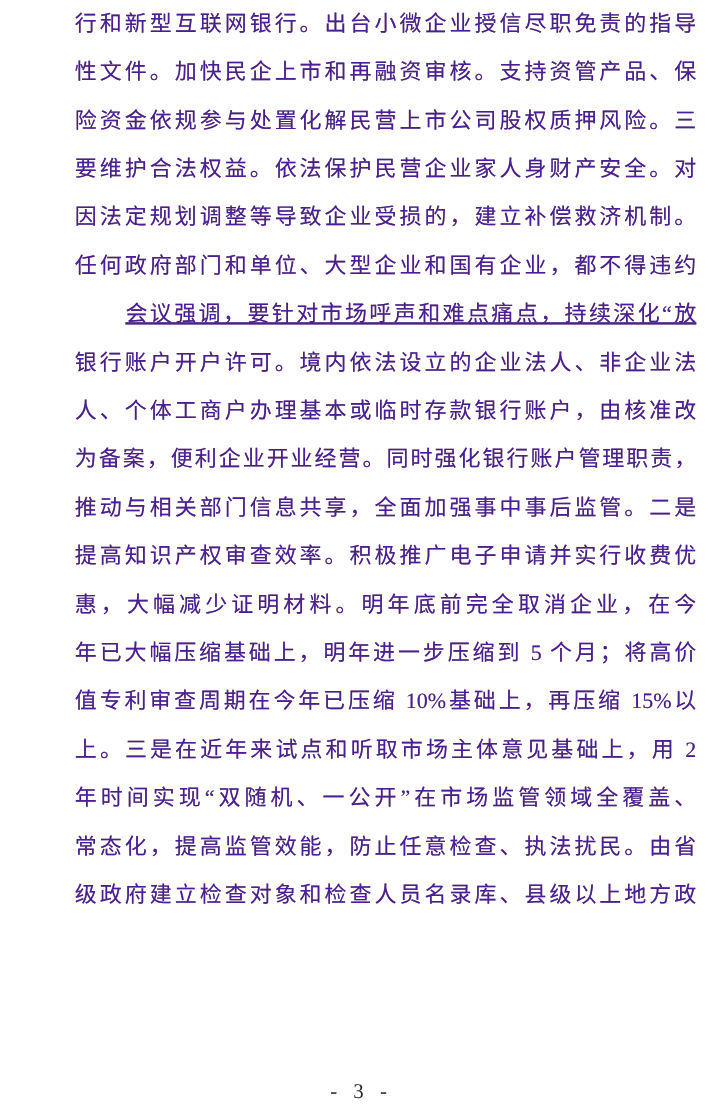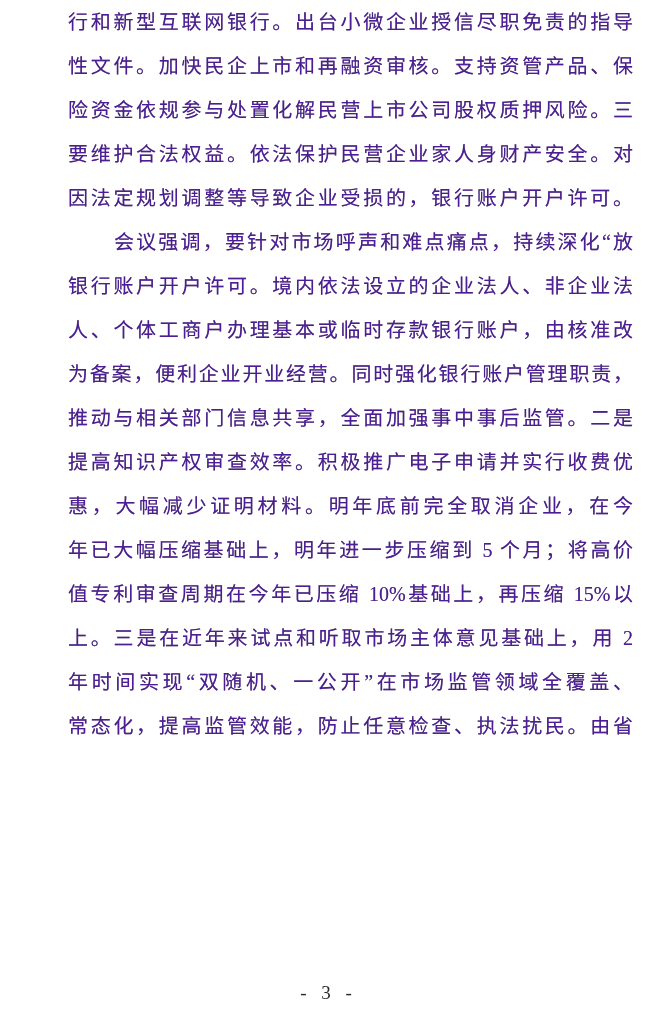--- a/index.html
+++ b/index.html
@@ -37,20 +37,21 @@
     
     text-shadow: 0 0 0.4px rgba(40,40,40,0.55);
     white-space: normal;
     margin-left: 35px;
   }
   .line.flush-left-last {
     text-align-last: left;
   }
   .line.first-indent {
     text-indent: 46px;
+    text-decoration: underline;
   }
   .footer {
     position: absolute;
     left: 0;
     bottom: 8px;
     width: 657px;
     text-align: center;
     font-size: 19px;
     line-height: 20px;
     letter-spacing: 5px;
@@ -60,31 +61,33 @@
 </head>
 <body>
 
 <div class="page">
   <div class="content" id="doc-content">
       <div class="para">
         <div class="line">行和新型互联网银行。出台小微企业授信尽职免责的指导</div>
         <div class="line">性文件。加快民企上市和再融资审核。支持资管产品、保</div>
         <div class="line">险资金依规参与处置化解民营上市公司股权质押风险。三</div>
         <div class="line">要维护合法权益。依法保护民营企业家人身财产安全。对</div>
-        <div class="line">因法定规划调整等导致企业受损的，银行账户开户许可。</div>
+        <div class="line">因法定规划调整等导致企业受损的，建立补偿救济机制。</div>
+        <div class="line">任何政府部门和单位、大型企业和国有企业，都不得违约</div>
       </div>
       <div class="para">
         <div class="line first-indent">会议强调，要针对市场呼声和难点痛点，持续深化“放</div>
         <div class="line">银行账户开户许可。境内依法设立的企业法人、非企业法</div>
         <div class="line">人、个体工商户办理基本或临时存款银行账户，由核准改</div>
         <div class="line">为备案，便利企业开业经营。同时强化银行账户管理职责，</div>
         <div class="line">推动与相关部门信息共享，全面加强事中事后监管。二是</div>
         <div class="line">提高知识产权审查效率。积极推广电子申请并实行收费优</div>
         <div class="line">惠，大幅减少证明材料。明年底前完全取消企业，在今</div>
         <div class="line">年已大幅压缩基础上，明年进一步压缩到 5 个月；将高价</div>
         <div class="line">值专利审查周期在今年已压缩 10%基础上，再压缩 15%以</div>
         <div class="line">上。三是在近年来试点和听取市场主体意见基础上，用 2</div>
         <div class="line">年时间实现“双随机、一公开”在市场监管领域全覆盖、</div>
         <div class="line">常态化，提高监管效能，防止任意检查、执法扰民。由省</div>
+        <div class="line">级政府建立检查对象和检查人员名录库、县级以上地方政</div>
       </div>
     </div>
   <div class="footer">- 3 -</div>
 </div>
 
 </body></html>

